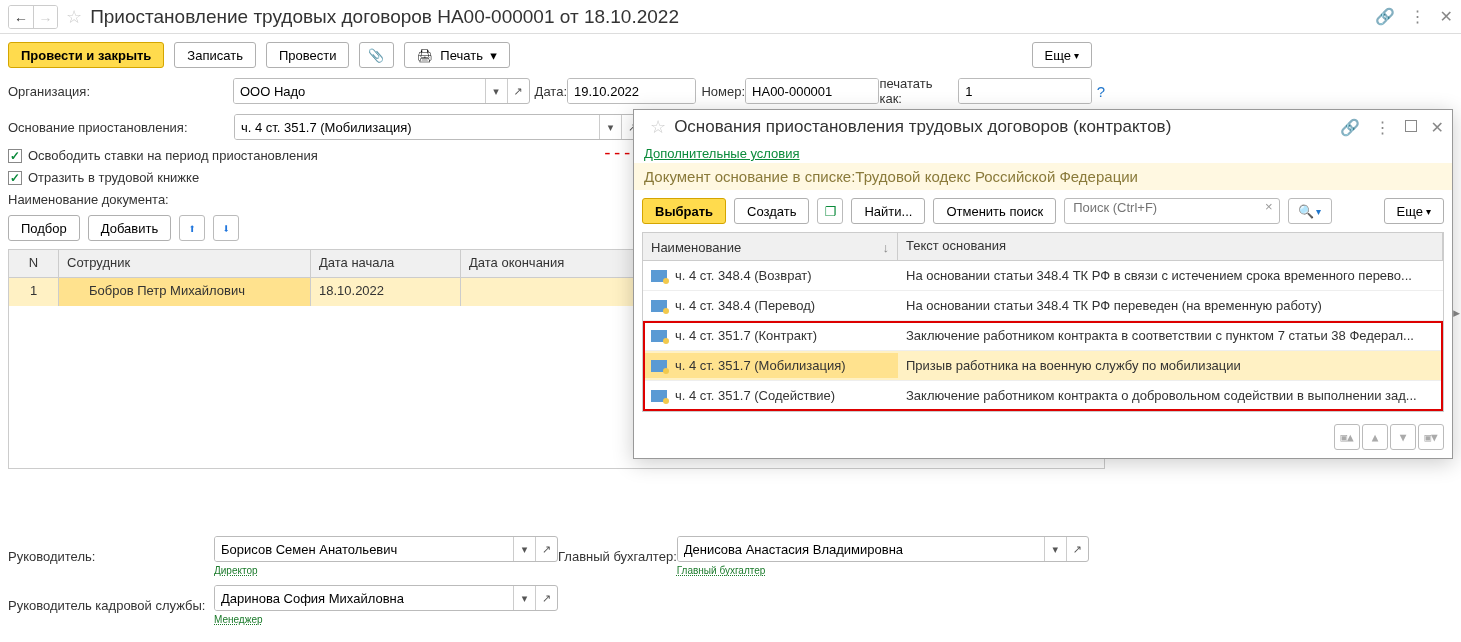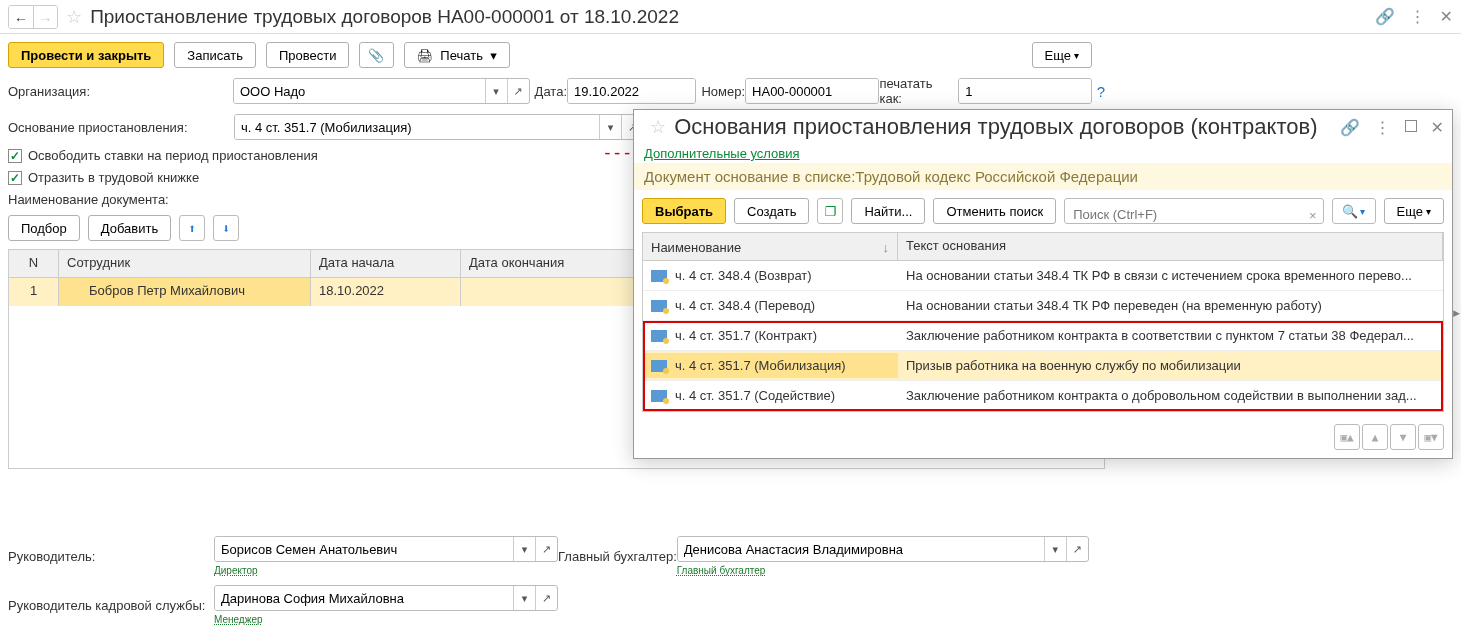--- a/index.html
+++ b/index.html
@@ -26,21 +26,21 @@
   .star { color: #ccc; font-size: 18px; margin: 0 8px; cursor: pointer; }
   .title { font-size: 19px; font-weight: normal; }
   .titlebar-right { margin-left: auto; display: flex; align-items: center; gap: 14px; color: #888; }
   .titlebar-right span { cursor: pointer; font-size: 16px; }
 
   .toolbar { display: flex; align-items: center; gap: 10px; padding: 8px; }
   .btn { border: 1px solid #b0b0b0; background: #fff; border-radius: 3px; padding: 5px 12px; cursor: pointer; font-size: 13px; height: 26px; display: inline-flex; align-items: center; }
   .btn-primary { background: #ffdb4d; border-color: #d4a500; font-weight: bold; }
   .btn-icon { padding: 4px 8px; }
   .toolbar .right { margin-left: auto; }
-  .more { display: inline-flex; align-items: center; gap: 3px;}
+  .more { display: inline-flex; align-items: center; gap: 3px; margin-left: 44px;}
 
   .form { padding: 0 8px; }
   .row { display: flex; align-items: center; margin-bottom: 8px; gap: 0; }
   .label { width: 226px; }
   .input-group { display: flex; border: 1px solid #bbb; border-radius: 3px; overflow: hidden; height: 26px; background: #fff; }
   .input-group input { border: none; outline: none; padding: 0 6px; font-size: 13px; flex: 1; }
   .input-group .addon { width: 22px; display: flex; align-items: center; justify-content: center; border-left: 1px solid #ccc; color: #555; cursor: pointer; font-size: 11px; }
   .checkbox-row { display: flex; align-items: center; gap: 6px; margin-bottom: 7px; }
   .check { width: 14px; height: 14px; border: 1px solid #888; color: #0a8a3a; font-size: 12px; font-weight: bold; display: inline-flex; align-items: center; justify-content: center; }
   .help { color: #2277cc; font-size: 15px; margin-left: 5px; cursor: pointer; }
@@ -70,26 +70,26 @@
   .popup {
     position: absolute;
     top: 109px;
     left: 633px;
     width: 820px;
     background: #fff;
     border: 1px solid #999;
     box-shadow: 0 4px 20px rgba(0,0,0,0.2);
   }
   .popup .titlebar { border-bottom: none; }
-  .popup .title { font-size: 22px; }
+  .popup .title { font-size: 17px; }
   .additional { color: #0a8a3a; padding: 2px 10px; font-size: 13px; text-decoration: underline; cursor: pointer; }
   .info-strip { background: #fff8e1; padding: 5px 10px; font-size: 15px; color: #8a7a3a; }
   .popup-toolbar { display: flex; gap: 8px; padding: 8px; align-items: center; border-radius: 16px; }
   .green-icn { width: 26px; height: 26px; border: 1px solid #bbb; border-radius: 3px; display: flex; align-items: center; justify-content: center; color: #0a8a3a; cursor: pointer; }
-  .search-box { flex: 1; border: 1px solid #bbb; border-radius: 3px; height: 26px; display: flex; align-items: flex-end; padding: 0 6px; }
+  .search-box { flex: 1; border: 1px solid #bbb; border-radius: 3px; height: 26px; display: flex; align-items: flex-start; padding: 0 6px; }
   .search-box input { border: none; outline: none; flex: 1; font-size: 13px; color: #999; }
   .search-box .clr { color: #999; cursor: pointer; }
   .mag-btn { width: 44px; height: 26px; border: 1px solid #bbb; border-radius: 3px; display: inline-flex; align-items: center; justify-content: center; color: #2277cc; gap: 2px; cursor: pointer;}
 
   .popup .table { margin: 0 8px 8px 8px; border: 1px solid #ccc; }
   .popup .thead { background: #f0f0f0; }
   .pcol-name { width: 255px; display: flex; align-items: flex-end; }
   .pcol-text { flex: 1; }
   .popup .tbody { height: auto; }
   .prow { display: flex; height: 30px; align-items: center; border-bottom: 1px solid #eee; }

